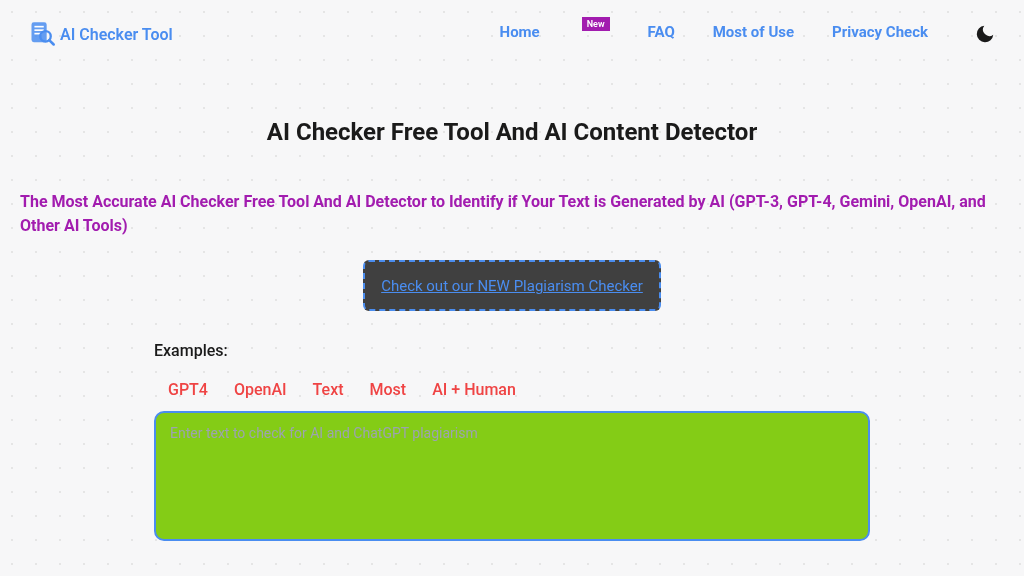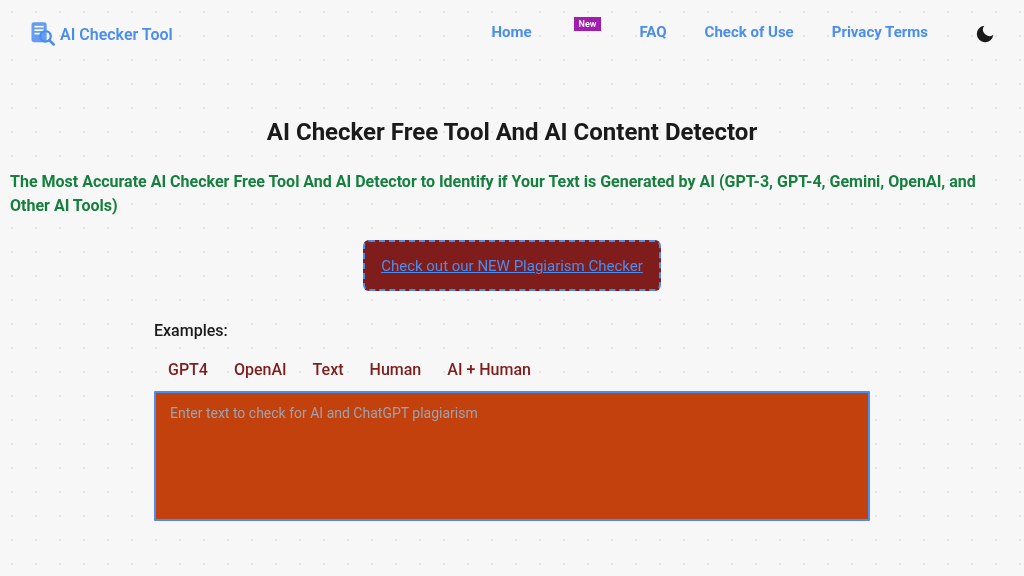--- a/index.html
+++ b/index.html
@@ -65,37 +65,37 @@
       margin-left: 8px;
     }
     .main {
       padding: 50px 0 0 0;
     }
     .title {
       text-align: center;
       font-size: 24px;
       font-weight: 700;
       color: #1a1a1a;
-      margin-bottom: 24px;
+      margin-bottom: 44px;
     }
     .subtitle {
       font-size: 16px;
       font-weight: 700;
-      color: #15803d;
-      padding: 0 10px;
+      color: #a21caf;
+      padding: 0 20px;
       line-height: 1.5;
       margin-bottom: 22px;
     }
     .promo-wrap {
       display: flex;
       justify-content: center;
       margin-bottom: 30px;
     }
     .promo {
-      background: #7f1d1d;
+      background: #404040;
       border: 2px dashed #4a8df0;
       border-radius: 6px;
       padding: 14px 16px;
     }
     .promo a {
       color: #4a8df0;
       font-size: 15px;
       text-decoration: underline;
     }
     .content-area {
@@ -109,33 +109,33 @@
     }
     .tabs {
       display: flex;
       gap: 26px;
       padding-left: 14px;
       margin-bottom: 12px;
     }
     .tab {
       font-size: 16px;
       font-weight: 500;
-      color: #7f1d1d;
+      color: #ef4444;
       cursor: pointer;
     }
     .textarea {
       width: 100%;
       height: 130px;
       border: 2px solid #4a8df0;
-      border-radius: 1px;
+      border-radius: 10px;
       padding: 12px 14px;
       font-size: 14px;
       font-family: inherit;
       color: #1a1a1a;
-      background: #c2410c;
+      background: #84cc16;
       resize: none;
       outline: none;
     }
     .textarea::placeholder {
       color: #9ca3af;
     }
   </style>
 </head>
 <body>
 
@@ -152,22 +152,22 @@
       </svg>
     </span>
     <span class="logo-text">AI Checker Tool</span>
   </a>
   <nav class="nav">
     <a class="nav-link">Home</a>
     <a class="nav-link">
       <span class="badge">New</span>
     </a>
     <a class="nav-link">FAQ</a>
-    <a class="nav-link">Check of Use</a>
-    <a class="nav-link">Privacy Terms</a>
+    <a class="nav-link">Most of Use</a>
+    <a class="nav-link">Privacy Check</a>
     <span class="dark-toggle">
       <svg viewBox="0 0 24 24" fill="currentColor">
         <path d="M21 12.79A9 9 0 1 1 11.21 3 7 7 0 0 0 21 12.79z"></path>
       </svg>
     </span>
   </nav>
 </div>
 
 <div class="main">
   <h1 class="title">AI Checker Free Tool And AI Content Detector</h1>
@@ -176,18 +176,18 @@
     <div class="promo">
       <a>Check out our NEW Plagiarism Checker</a>
     </div>
   </div>
   <div class="content-area">
     <div class="examples-label">Examples:</div>
     <div class="tabs">
       <span class="tab">GPT4</span>
       <span class="tab">OpenAI</span>
       <span class="tab">Text</span>
-      <span class="tab">Human</span>
+      <span class="tab">Most</span>
       <span class="tab">AI + Human</span>
     </div>
     <textarea class="textarea" placeholder="Enter text to check for AI and ChatGPT plagiarism" style=""></textarea>
   </div>
 </div>
 
 </body></html>

